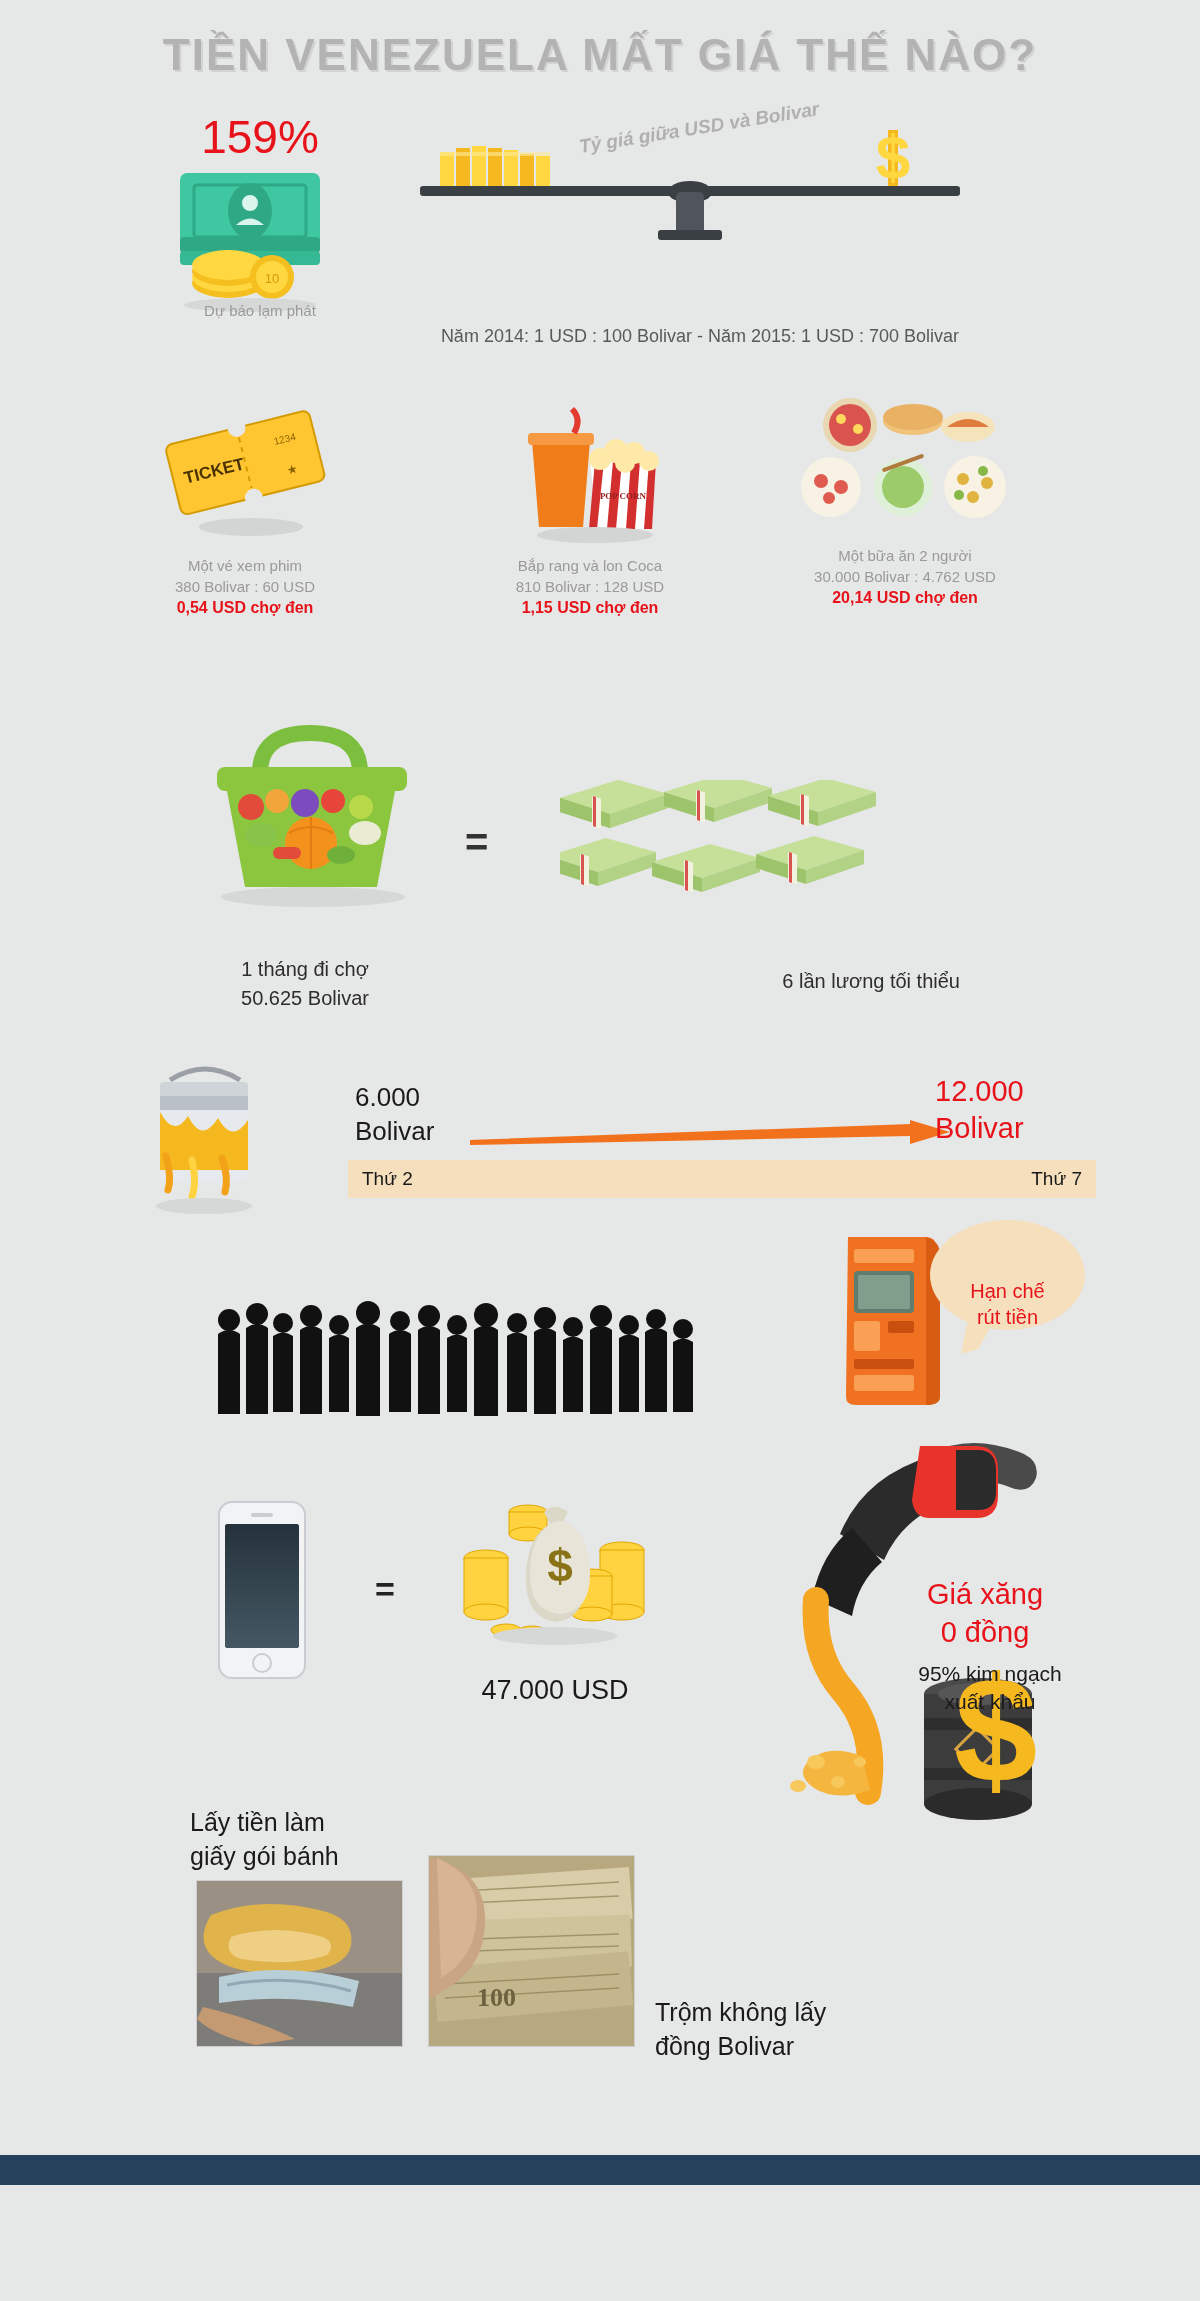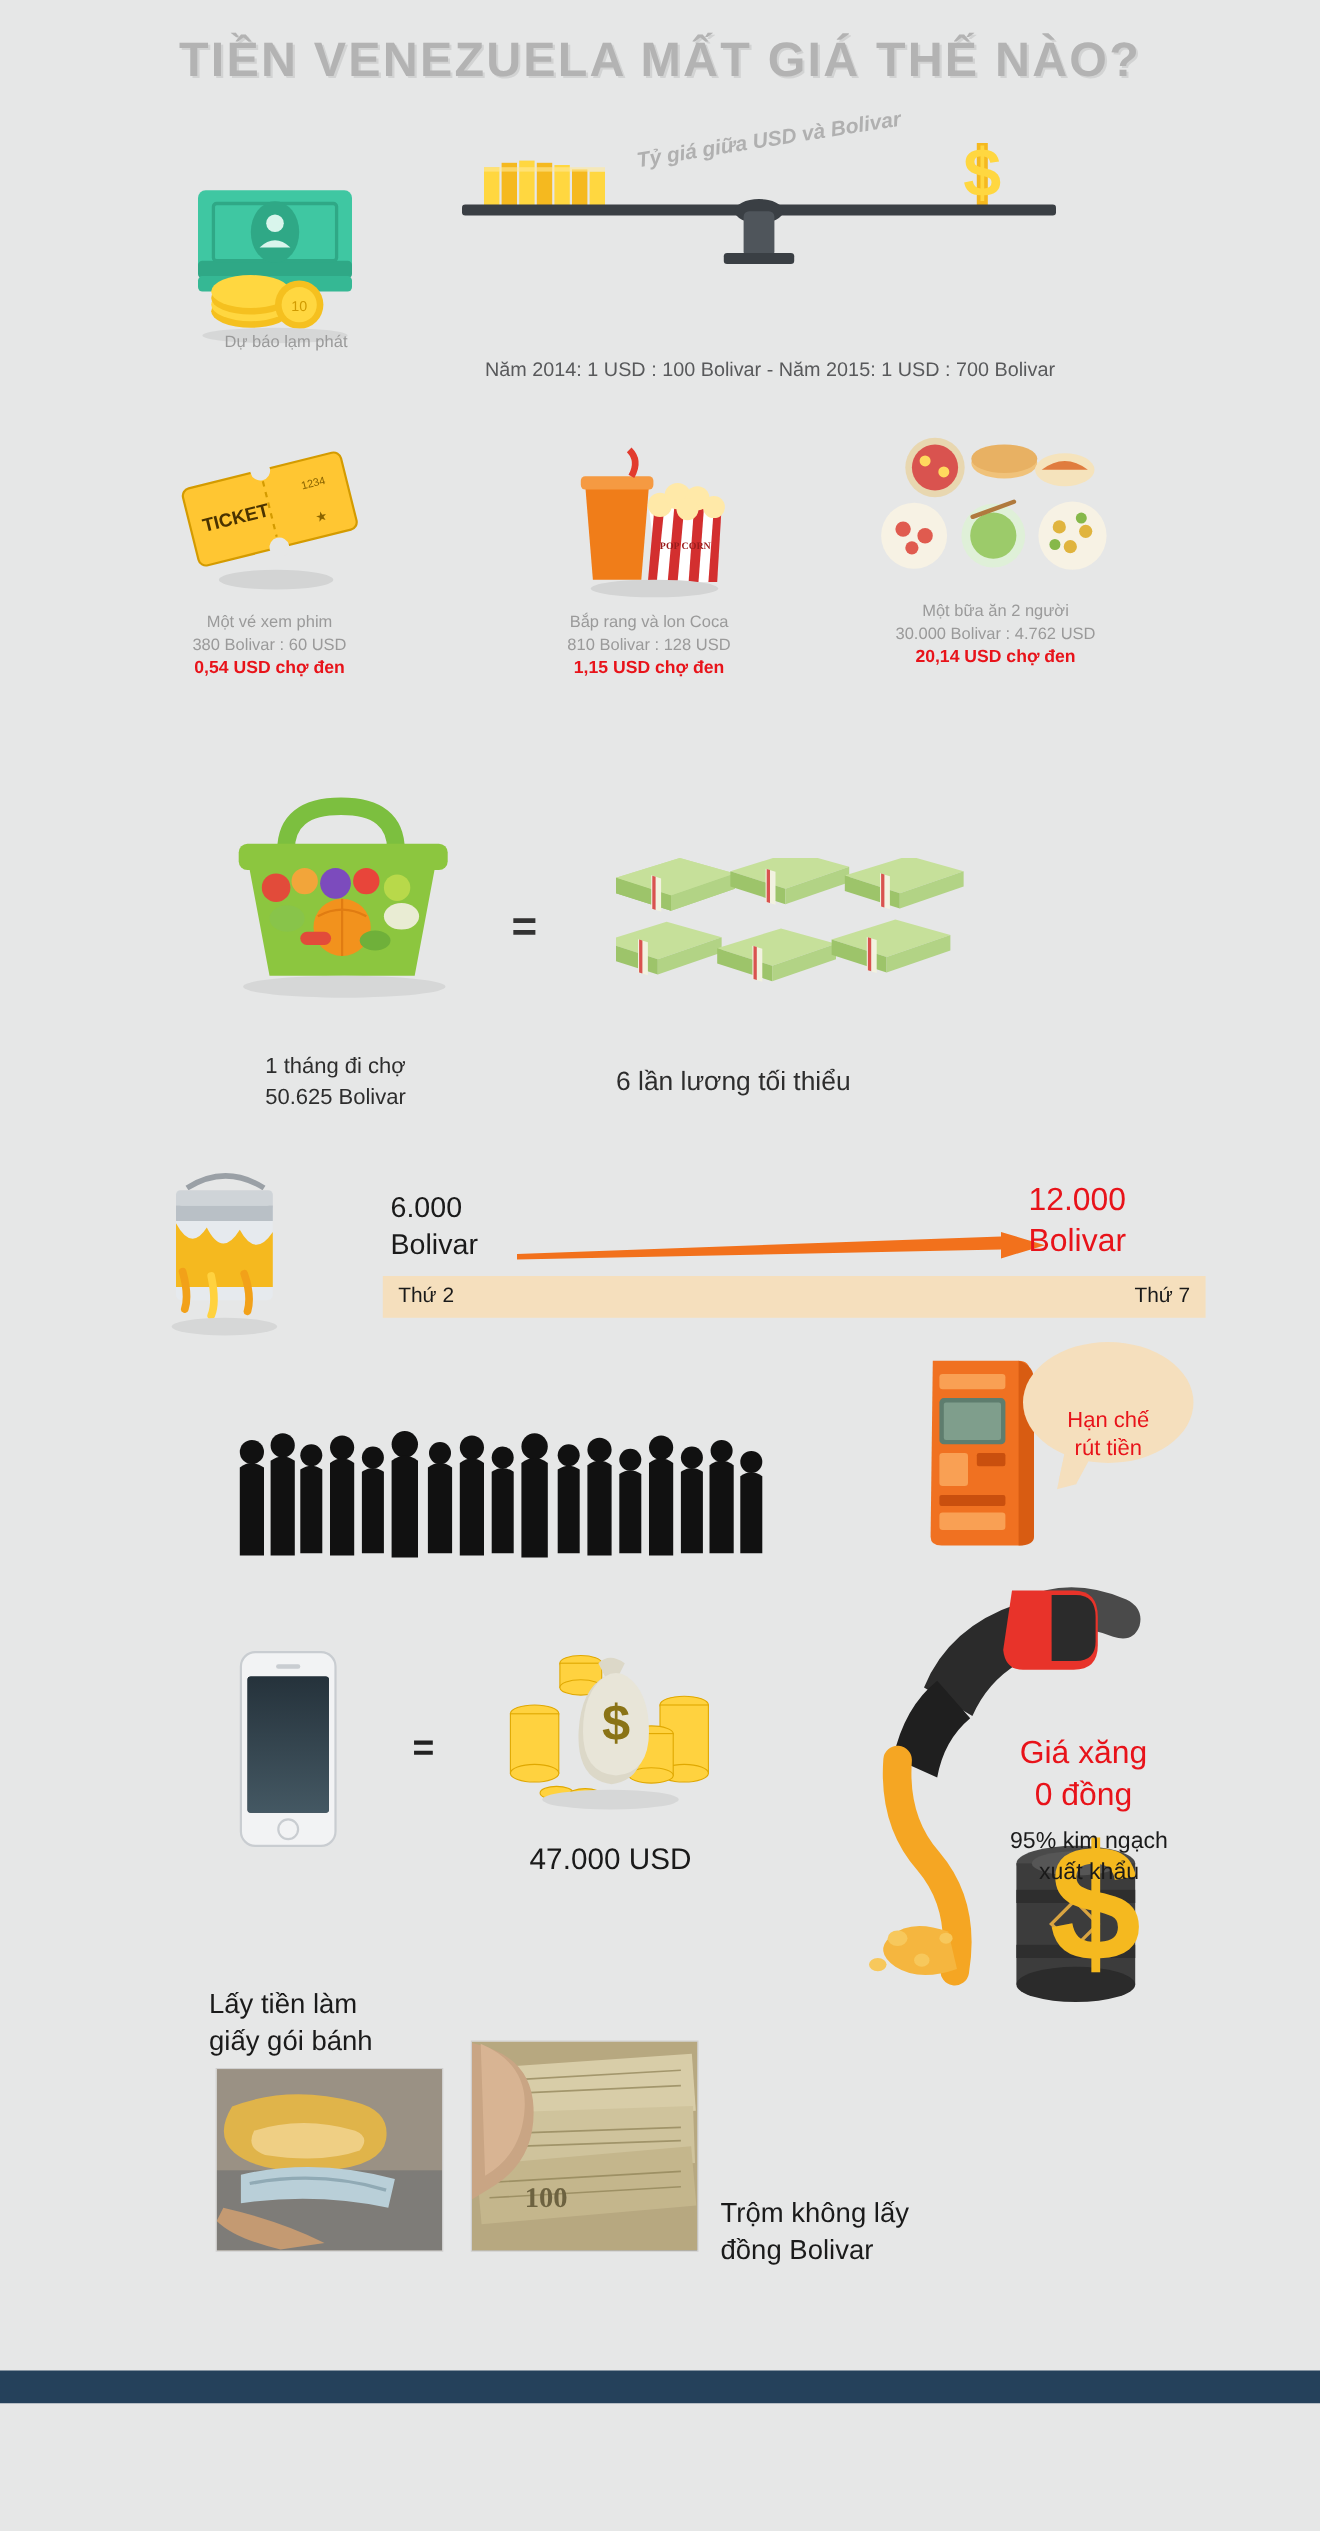--- a/index.html
+++ b/index.html
@@ -46,22 +46,22 @@
   #it3{top:395px;left:755px;}
   .item .art{height:140px;position:relative;}
   .item .txt{margin-top:10px;}
 
   
   #basketArt{top:715px;left:165px;width:290px;height:200px;}
   #basketCap{top:955px;left:155px;width:300px;text-align:center;
     color:#2d2d2d;font-size:20px;line-height:29px;}
   #eq1{top:820px;left:465px;font-size:40px;color:#333;font-weight:bold;}
   #bundles{top:780px;left:560px;width:400px;height:160px;}
-  #bundleCap{top:970px;left:560px;width:400px;text-align:left;
-    color:#2d2d2d;font-size:24px;}
+  #bundleCap{top:970px;left:560px;width:400px;text-align:right;
+    color:#2d2d2d;font-size:20px;}
 
   
   #paint{top:1060px;left:130px;width:150px;height:160px;}
   #p6000{top:1080px;left:355px;color:#1a1a1a;font-size:26px;line-height:34px;}
   #p12000{top:1073px;left:935px;color:#e8131a;font-size:29px;line-height:37px;text-align:left;width:160px;}
   #arrowBar{top:1120px;left:470px;width:480px;height:26px;}
   #dayBar{top:1160px;left:348px;width:748px;height:38px;background:#f5dfbd;}
   #day2{top:1168px;left:362px;color:#1a1a1a;font-size:19px;}
   #day7{top:1168px;left:1010px;width:72px;text-align:right;color:#1a1a1a;font-size:19px;}
 
@@ -104,20 +104,21 @@
   #barNavy{top:2155px;left:0;width:1200px;height:30px;background:#25415b;}
   #footer{top:2185px;left:0;width:1200px;height:116px;background:#e6e7e7;}
 </style>
 </head>
 <body>
 
 <div class="stage">
 
   <div class="abs" id="title">TIỀN VENEZUELA MẤT GIÁ THẾ NÀO?</div>
 
+  <div class="abs" id="pct">159%</div>
 
   <div class="abs" id="moneyIcon">
     <svg width="210" height="150" viewBox="0 0 210 150">
       <rect x="30" y="8" width="140" height="78" rx="7" fill="#3fc7a2"></rect>
       <rect x="30" y="72" width="140" height="16" rx="4" fill="#2fa886"></rect>
       <rect x="30" y="86" width="140" height="14" rx="4" fill="#35b894"></rect>
       <rect x="44" y="20" width="112" height="52" rx="3" fill="none" stroke="#2fa886" stroke-width="3"></rect>
       <ellipse cx="100" cy="46" rx="22" ry="28" fill="#2fa886"></ellipse>
       <circle cx="100" cy="38" r="8" fill="#d9f5ec"></circle>
       <path d="M86 60 q14 -13 28 0 z" fill="#d9f5ec"></path>

